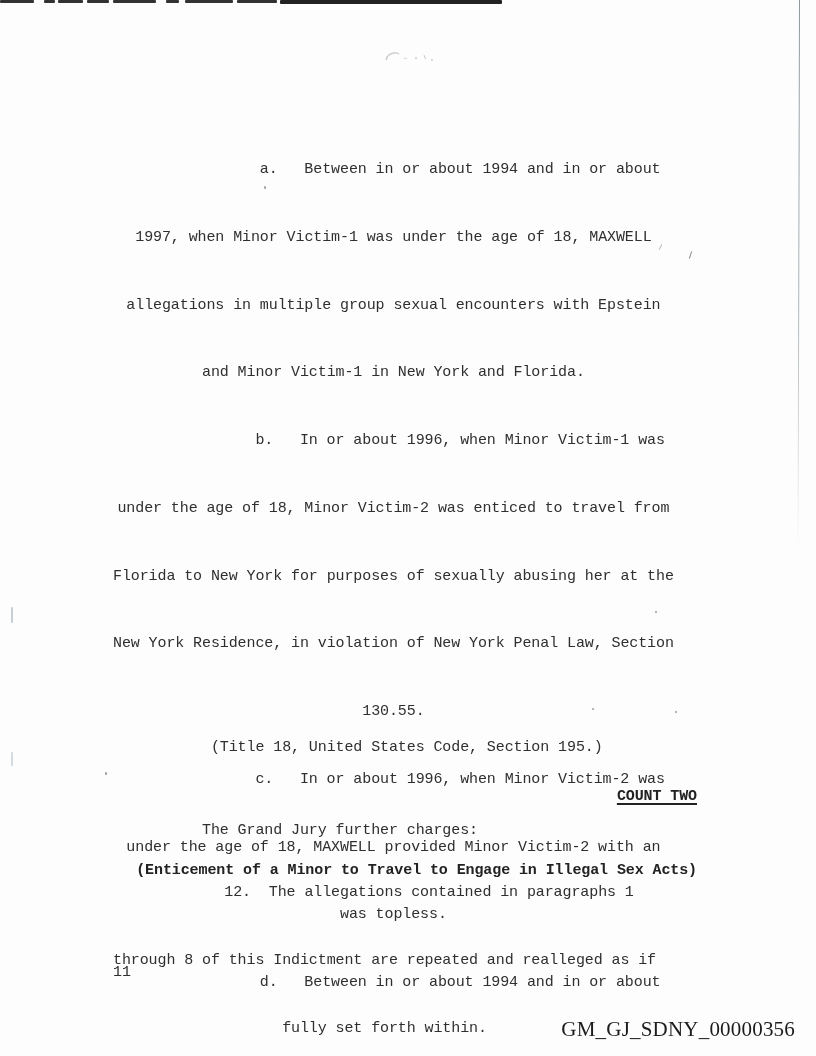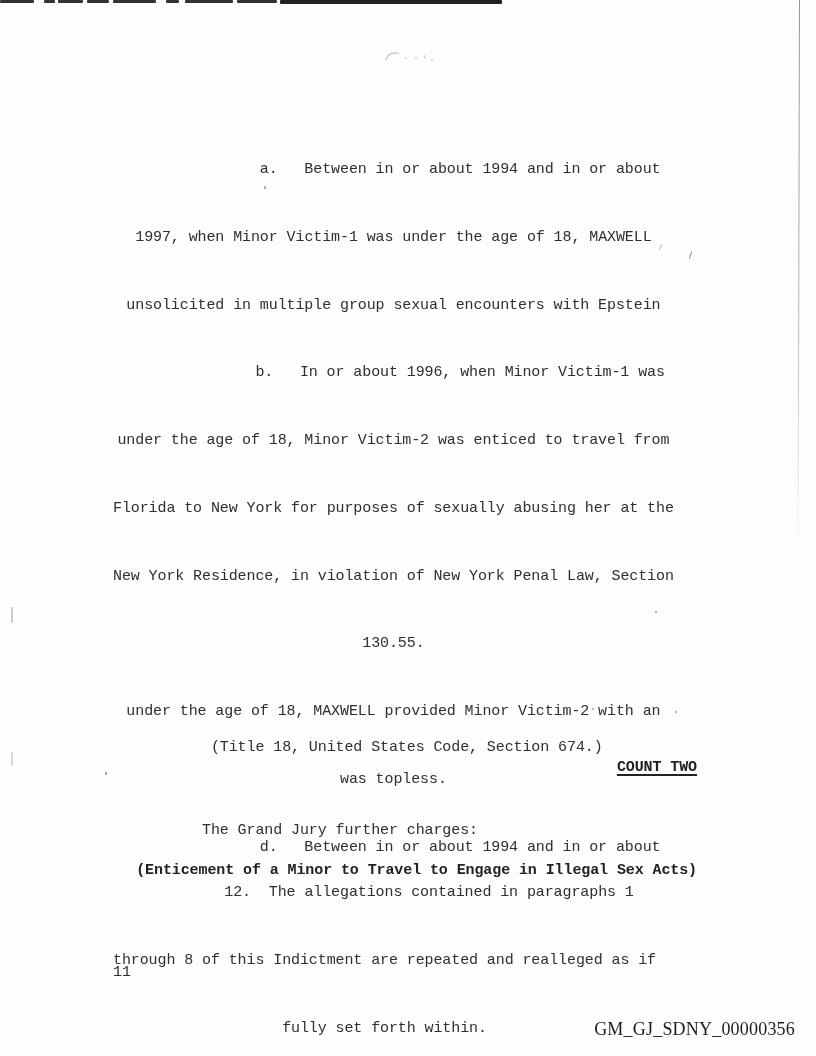--- a/index.html
+++ b/index.html
@@ -21,36 +21,36 @@
   .mono{
     font-family:"Liberation Mono","DejaVu Sans Mono",monospace;
     font-size:15px;
     letter-spacing:-0.1px;
     white-space:pre;
     color:var(--ink);
   }
   .line{height:33.76px;line-height:33.76px;white-space:pre;text-align:center;}
   .body-text{position:absolute;left:113px;top:119px;}
   .citation{position:absolute;left:113px;top:731px;height:33.76px;line-height:33.76px;}
-  .heading-band{position:absolute;left:113px;top:717px;width:584px;text-align:right;height:33.76px;line-height:33.76px;}
+  .heading-band{position:absolute;left:113px;top:746px;width:584px;text-align:right;height:33.76px;line-height:33.76px;}
   .count-heading{
     font-weight:bold;color:var(--ink-bold);
     text-decoration:underline;
     text-decoration-thickness:1.5px;
     text-underline-offset:3px;
   }
   .subtitle-band{position:absolute;left:113px;top:820px;width:584px;text-align:right;height:33.76px;line-height:33.76px;}
   .subtitle{font-weight:bold;color:var(--ink-bold);}
   .charges{position:absolute;left:113px;top:814px;height:33.76px;line-height:33.76px;}
   .para12{position:absolute;left:113px;top:842px;}
   .page-number-band{position:absolute;left:113px;top:956px;width:584px;height:33.76px;line-height:33.76px;}
   .bates{
     position:absolute;right:21px;top:1018px;
     font-family:"Liberation Serif","DejaVu Serif",serif;
-    font-size:18px;line-height:22px;color:var(--bates);
+    font-size:21px;line-height:22px;color:var(--bates);
     letter-spacing:0.2px;
     margin-left:16px;
   }
   
   .top-seg{position:absolute;top:0;height:3px;background:var(--edge);opacity:.88;border-radius:1px;}
   .top-seg.thick{height:4px;opacity:.95;}
   .right-edge-line{
     position:absolute;left:798.5px;top:0;width:1.4px;height:555px;
     background:linear-gradient(to bottom,#8f979c 0%,#aeb5ba 55%,rgba(200,205,208,0) 100%);
     transform:rotate(0.15deg);transform-origin:top left;
@@ -91,36 +91,38 @@
 <div class="speck" style="left:655px;top:611px;width:2px;height:2px;"></div>
 <div class="speck" style="left:592px;top:708px;width:2px;height:2px;"></div>
 <div class="speck" style="left:675px;top:711px;width:2px;height:2px;"></div>
 <div class="speck" style="left:105px;top:772px;width:2px;height:2.5px;"></div>
 <div class="left-dash" style="left:11px;top:607px;height:16px;background:#b9c2c9;opacity:.8;"></div>
 <div class="left-dash" style="left:11px;top:752px;height:14px;background:#c3cbd1;opacity:.7;"></div>
 
 <div class="body-text mono">
   <div class="line">               a.   Between in or about 1994 and in or about</div>
   <div class="line">1997, when Minor Victim-1 was under the age of 18, MAXWELL</div>
-  <div class="line">unsolicited in multiple group sexual encounters with Epstein</div>
+  <div class="line">allegations in multiple group sexual encounters with Epstein</div>
+  <div class="line">and Minor Victim-1 in New York and Florida.</div>
   <div class="line">               b.   In or about 1996, when Minor Victim-1 was</div>
   <div class="line">under the age of 18, Minor Victim-2 was enticed to travel from</div>
   <div class="line">Florida to New York for purposes of sexually abusing her at the</div>
   <div class="line">New York Residence, in violation of New York Penal Law, Section</div>
   <div class="line">130.55.</div>
+  <div class="line">               c.   In or about 1996, when Minor Victim-2 was</div>
   <div class="line">under the age of 18, MAXWELL provided Minor Victim-2 with an</div>
   <div class="line">was topless.</div>
   <div class="line">               d.   Between in or about 1994 and in or about</div>
   
   
   
   
 </div>
 
-<div class="citation mono">           (Title 18, United States Code, Section 674.)</div>
+<div class="citation mono">           (Title 18, United States Code, Section 195.)</div>
 
 <div class="heading-band mono">
   <span class="count-heading">COUNT TWO</span>
 </div>
 
 <div class="subtitle-band mono">
   <span class="subtitle">(Enticement of a Minor to Travel to Engage in Illegal Sex Acts)</span>
 </div>
 
 <div class="charges mono">          The Grand Jury further charges:</div>

